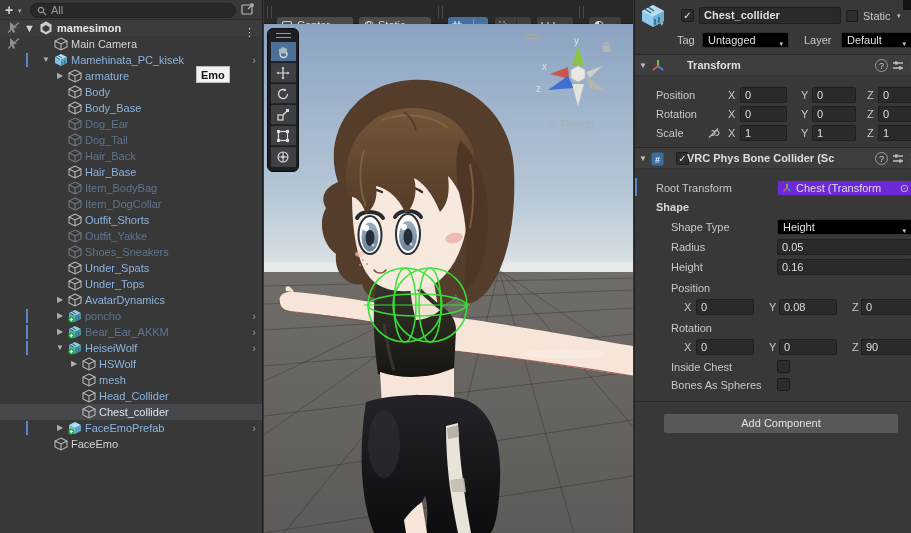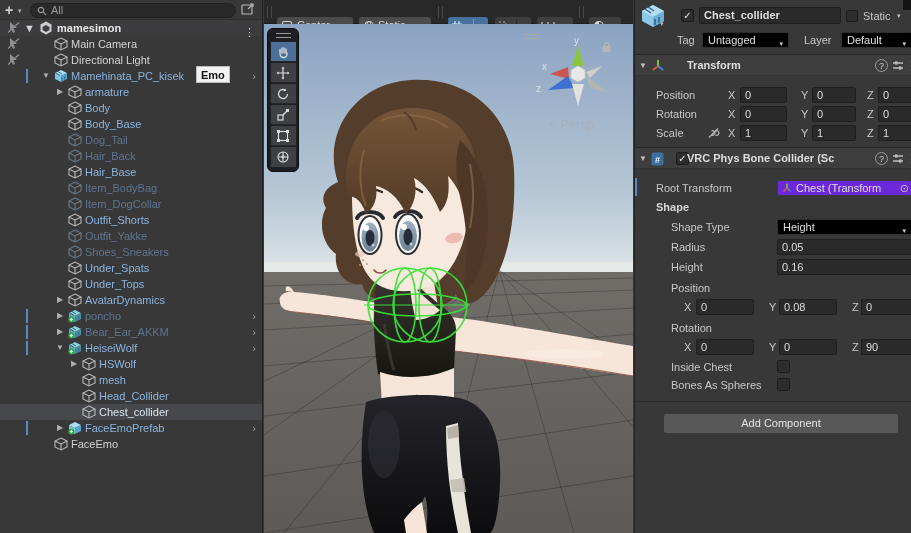--- a/index.html
+++ b/index.html
@@ -125,31 +125,20 @@
                 <path d="M3,1 L10,7 L6.5,7 L8,11 L6,12 L4.5,8 L3,10 Z" fill="#8e8e8e"></path>
                 <line x1="1" y1="11.5" x2="12" y2="1.5" stroke="#8e8e8e" stroke-width="1.4"></line>
               </svg></span>
             <span class="ricon" style="left:54px;"><svg width="14" height="14" viewBox="0 0 14 14">
                 <path d="M7 1 L13 4 V10 L7 13 L1 10 V4 Z" fill="none" stroke="#b8b8b8" stroke-width="1.1"></path>
                 <path d="M1 4 L7 7 L13 4 M7 7 V13" fill="none" stroke="#b8b8b8" stroke-width="1.1"></path>
               </svg></span>
             <span class="rlabel t-normal" style="left:71px;">Main Camera</span>
           </div>
           <div class="h-row">
-            <span class="vis"><svg width="13" height="13" viewBox="0 0 13 13">
-                <path d="M3,1 L10,7 L6.5,7 L8,11 L6,12 L4.5,8 L3,10 Z" fill="#8e8e8e"></path>
-                <line x1="1" y1="11.5" x2="12" y2="1.5" stroke="#8e8e8e" stroke-width="1.4"></line>
-              </svg></span>
-            <span class="ricon" style="left:54px;"><svg width="14" height="14" viewBox="0 0 14 14">
-                <path d="M7 1 L13 4 V10 L7 13 L1 10 V4 Z" fill="none" stroke="#b8b8b8" stroke-width="1.1"></path>
-                <path d="M1 4 L7 7 L13 4 M7 7 V13" fill="none" stroke="#b8b8b8" stroke-width="1.1"></path>
-              </svg></span>
-            <span class="rlabel t-normal" style="left:71px;">Directional Light</span>
-          </div>
-          <div class="h-row">
             <span class="bar"></span>
             <span class="exp" style="left:40px;">▼</span>
             <span class="ricon" style="left:54px;"><svg width="14" height="14" viewBox="0 0 14 14">
                 <path d="M7 1 L13 4 L7 7 L1 4 Z" fill="#aee0f5"></path>
                 <path d="M1 4 L7 7 V13 L1 10 Z" fill="#7fc2e7"></path>
                 <path d="M13 4 L7 7 V13 L13 10 Z" fill="#5ba3cd"></path>
                 <g stroke="#2e6f86" stroke-width="1">
                   <line x1="2" y1="4" x2="6" y2="6.4"></line>
                   <line x1="4" y1="2.6" x2="8" y2="5"></line>
                   <line x1="8" y1="8.6" x2="8" y2="12"></line>
@@ -173,20 +162,27 @@
                 <path d="M1 4 L7 7 L13 4 M7 7 V13" fill="none" stroke="#b8b8b8" stroke-width="1.1"></path>
               </svg></span>
             <span class="rlabel t-prefab" style="left:85px;">Body</span>
           </div>
           <div class="h-row">
             <span class="ricon" style="left:68px;"><svg width="14" height="14" viewBox="0 0 14 14">
                 <path d="M7 1 L13 4 V10 L7 13 L1 10 V4 Z" fill="none" stroke="#b8b8b8" stroke-width="1.1"></path>
                 <path d="M1 4 L7 7 L13 4 M7 7 V13" fill="none" stroke="#b8b8b8" stroke-width="1.1"></path>
               </svg></span>
             <span class="rlabel t-prefab" style="left:85px;">Body_Base</span>
+          </div>
+          <div class="h-row">
+            <span class="ricon" style="left:68px;"><svg width="14" height="14" viewBox="0 0 14 14">
+                <path d="M7 1 L13 4 V10 L7 13 L1 10 V4 Z" fill="none" stroke="#6b7a88" stroke-width="1.1"></path>
+                <path d="M1 4 L7 7 L13 4 M7 7 V13" fill="none" stroke="#6b7a88" stroke-width="1.1"></path>
+              </svg></span>
+            <span class="rlabel t-prefab-dim" style="left:85px;">Dog_Ear</span>
           </div>
           <div class="h-row">
             <span class="ricon" style="left:68px;"><svg width="14" height="14" viewBox="0 0 14 14">
                 <path d="M7 1 L13 4 V10 L7 13 L1 10 V4 Z" fill="none" stroke="#6b7a88" stroke-width="1.1"></path>
                 <path d="M1 4 L7 7 L13 4 M7 7 V13" fill="none" stroke="#6b7a88" stroke-width="1.1"></path>
               </svg></span>
             <span class="rlabel t-prefab-dim" style="left:85px;">Dog_Tail</span>
           </div>
           <div class="h-row">
             <span class="ricon" style="left:68px;"><svg width="14" height="14" viewBox="0 0 14 14">

